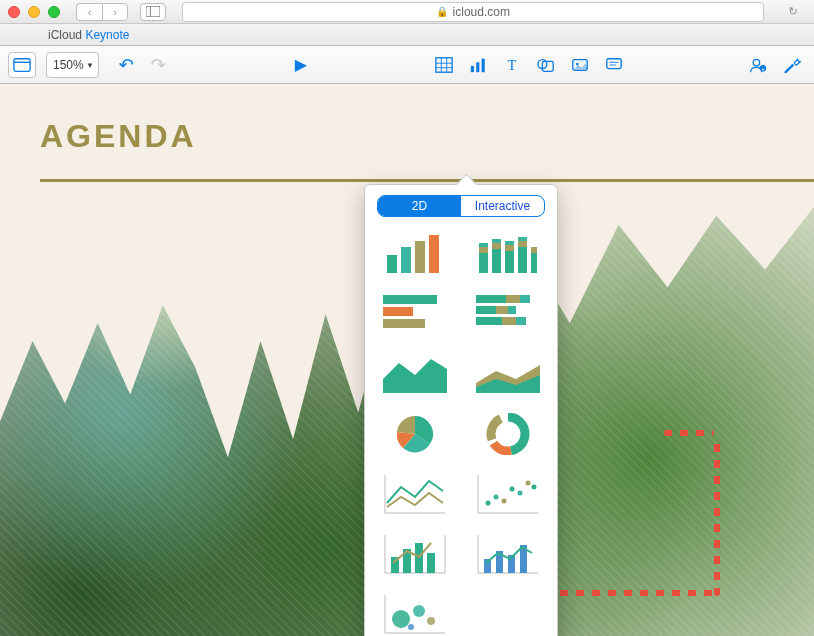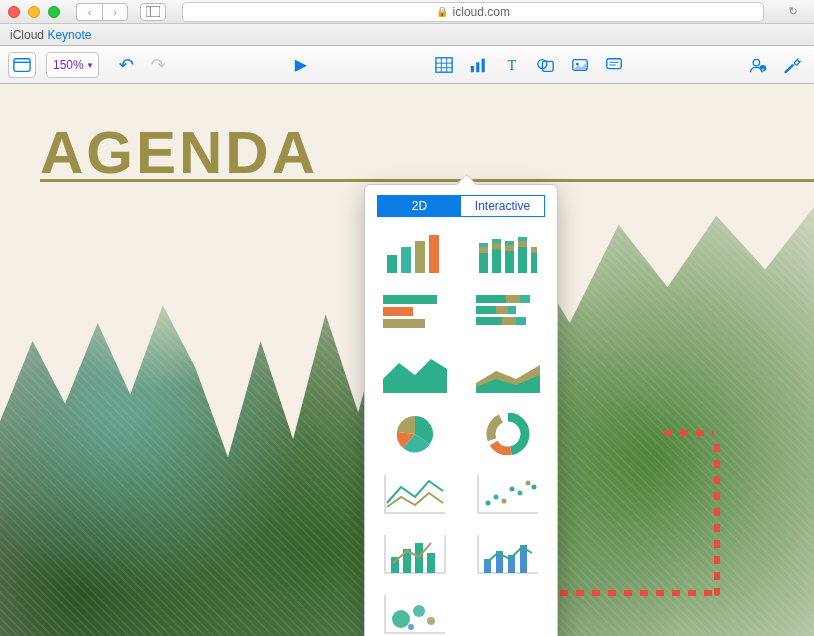--- a/index.html
+++ b/index.html
@@ -38,56 +38,56 @@
   .url-bar{
     flex:1;height:20px;border:1px solid #c9c9c9;border-radius:4px;
     background:#fff;margin:0 10px;display:flex;align-items:center;
     justify-content:center;font-size:12px;color:#666;gap:4px;
   }
   .lock{color:#56a843;font-size:10px}
 
   .tabbar{
     height:22px;background:linear-gradient(#f3f3f3,#e9e9e9);
     border-bottom:1px solid #b8b8b8;display:flex;align-items:center;
-    font-size:12px;color:#333;
+    font-size:12px;color:#333;padding-left:38px;
   }
   .crumb{padding:0 10px;color:#555}
   .crumb-link{color:#0a7ce4}
   .tab-title{flex:1;text-align:center;color:#444}
 
   
   .toolbar {
     height:38px;background:linear-gradient(#fcfcfc,#f1f1f1);
     border-bottom:1px solid #b8b8b8;
     display:flex;align-items:center;padding:0 8px;gap:10px;
   }
   .tb-btn{
     min-width:28px;height:26px;border:1px solid #c3c3c3;border-radius:4px;
     background:#fff;display:flex;align-items:center;justify-content:center;
     color:#0a7ce4;
   }
-  .tb-select{padding:0 6px;font-size:12px;color:#6d28d9}
+  .tb-select{padding:0 6px;font-size:12px;color:#404040}
   .tb-icon{width:18px;height:18px}
   .toolbar .spacer{flex:1}
   .toolbar .group{display:flex;gap:6px}
   .play{color:#0a7ce4;font-size:16px}
   .undo-redo .nav-btn{border:none;background:none}
 
   
   .canvas {
     position:absolute;top:84px;left:0;right:0;bottom:0;
     overflow:hidden;
   }
   .slide-bg {
     position:absolute;inset:0;background:#f5efe6;
   }
   .headline{
     position:absolute;top:34px;left:40px;
     font-family:"Arial Black",Arial,sans-serif;
-    font-size:60px;letter-spacing:3px;color:#9c8f4a;font-weight:800;
+    font-size:32px;letter-spacing:3px;color:#9c8f4a;font-weight:800;
   }
   .rule{
     position:absolute;top:95px;left:40px;right:0;height:3px;
     background:#9c8f4a;
   }
   
   .land{
     position:absolute;top:105px;left:0;right:0;bottom:0;
     background:
       radial-gradient(circle at 20% 20%, rgba(255,255,200,.6), transparent 15%),
@@ -128,21 +128,21 @@
     background:#fff;border:1px solid #c9c9c9;border-radius:6px;
     box-shadow:0 8px 24px rgba(0,0,0,.25);
     padding:10px 12px 14px;
   }
   .popover::before{
     content:"";position:absolute;top:-8px;left:94px;
     width:14px;height:14px;background:#fff;border-left:1px solid #c9c9c9;
     border-top:1px solid #c9c9c9;transform:rotate(45deg);
   }
   .seg-control{
-    display:flex;border:1px solid #0a7ce4;border-radius:0;overflow:hidden;
+    display:flex;border:1px solid #0a7ce4;border-radius:8px;overflow:hidden;
     height:22px;margin-bottom:10px;
   }
   .seg-item{
     flex:1;display:flex;align-items:center;justify-content:center;
     font-size:12px;color:#1d4ed8;cursor:pointer;
   }
   .seg-item.active{background:#0a7ce4;color:#fff}
   .chart-grid{
     display:grid;grid-template-columns:1fr 1fr;gap:18px 26px;
     justify-items:center;padding:6px 4px;

